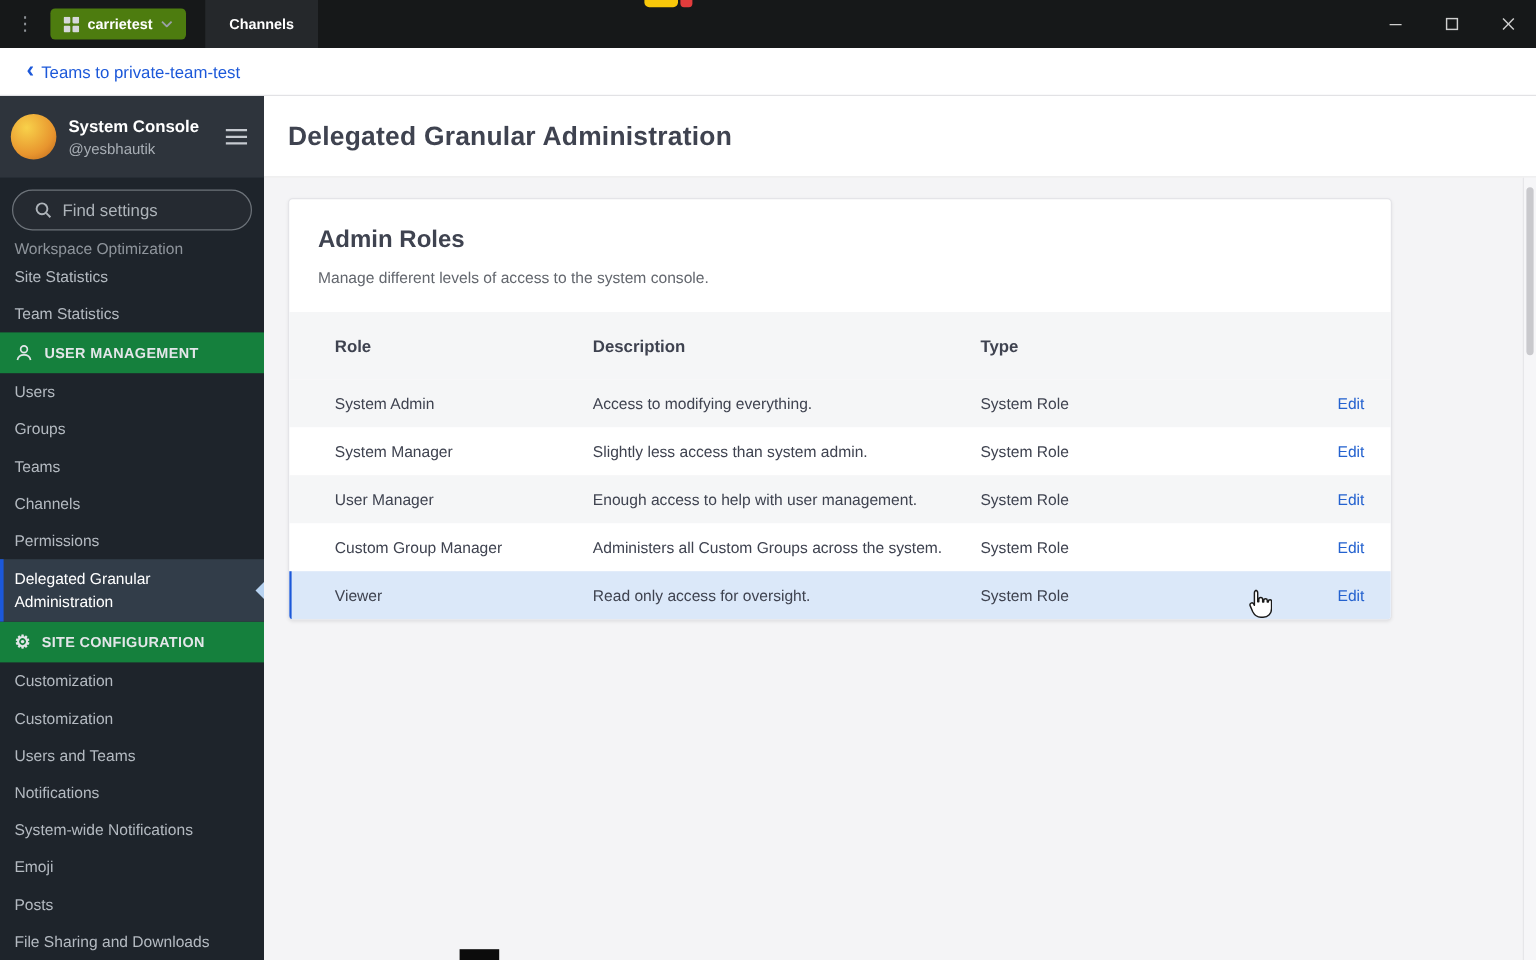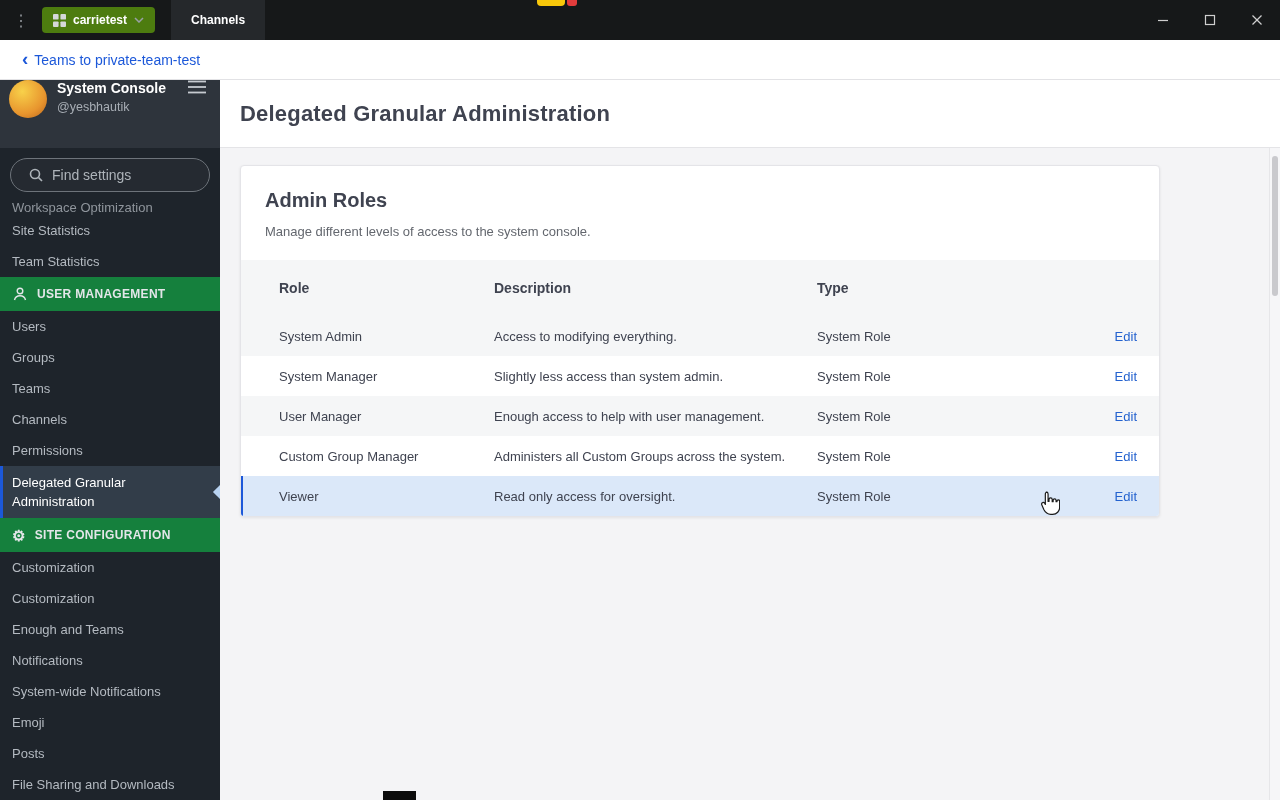--- a/index.html
+++ b/index.html
@@ -23,21 +23,21 @@
   
   .backbar { height:40px; background:#fff; border-bottom:1px solid #e2e2e5; display:flex; align-items:center; padding-left:22px; }
   .back-link { color:#1c58d9; font-size:14px; display:flex; align-items:center; gap:6px; text-decoration:none; cursor:pointer; }
   .back-chevron { font-size:19px; font-weight:bold; line-height:1; margin-top:-3px; }
 
   
   .app { display:flex; height:720px; }
 
   
   .sidebar { width:220px; flex-shrink:0; background:#1e242b; display:flex; flex-direction:column; color:#c6cad0; }
-  .sb-header { height:68px; background:#2e343c; display:flex; align-items:flex-start; gap:10px; padding:0 14px 0 9px; }
+  .sb-header { height:68px; background:#2e343c; display:flex; align-items:center; gap:10px; padding:0 14px 0 9px; }
   .avatar { width:38px; height:38px; border-radius:50%; flex-shrink:0;
             background: radial-gradient(circle at 35% 30%, #f8d14a, #e8952e 62%, #b9641c); }
   .sb-title { font-size:14px; font-weight:700; color:#fff; line-height:1.25; }
   .sb-sub { font-size:12.5px; color:#a8aeb5; margin-top:2px; }
   .hamburger { margin-left:auto; cursor:pointer; display:flex; }
 
   .sb-search { padding:10px; }
   .search-pill { height:34px; border:1px solid #6d737a; border-radius:17px; display:flex; align-items:center;
                  gap:8px; padding:0 13px; background:rgba(255,255,255,0.03);justify-content:center; }
   .search-pill input { background:transparent; border:0; outline:0; color:#c6cad0; font-size:14px; width:140px;
@@ -186,21 +186,21 @@
         <span>Delegated Granular Administration</span>
         <span class="active-diamond"></span>
       </div>
 
       <div class="sb-section">
         <span class="gear-glyph">⚙</span>
         <span>SITE CONFIGURATION</span>
       </div>
       <div class="sb-item">Customization</div>
       <div class="sb-item">Customization</div>
-      <div class="sb-item">Enough and Teams</div>
+      <div class="sb-item">Users and Teams</div>
       <div class="sb-item">Notifications</div>
       <div class="sb-item">System-wide Notifications</div>
       <div class="sb-item">Emoji</div>
       <div class="sb-item">Posts</div>
       <div class="sb-item">File Sharing and Downloads</div>
     </nav>
   </aside>
 
   <main class="main">
     <header class="page-header">

